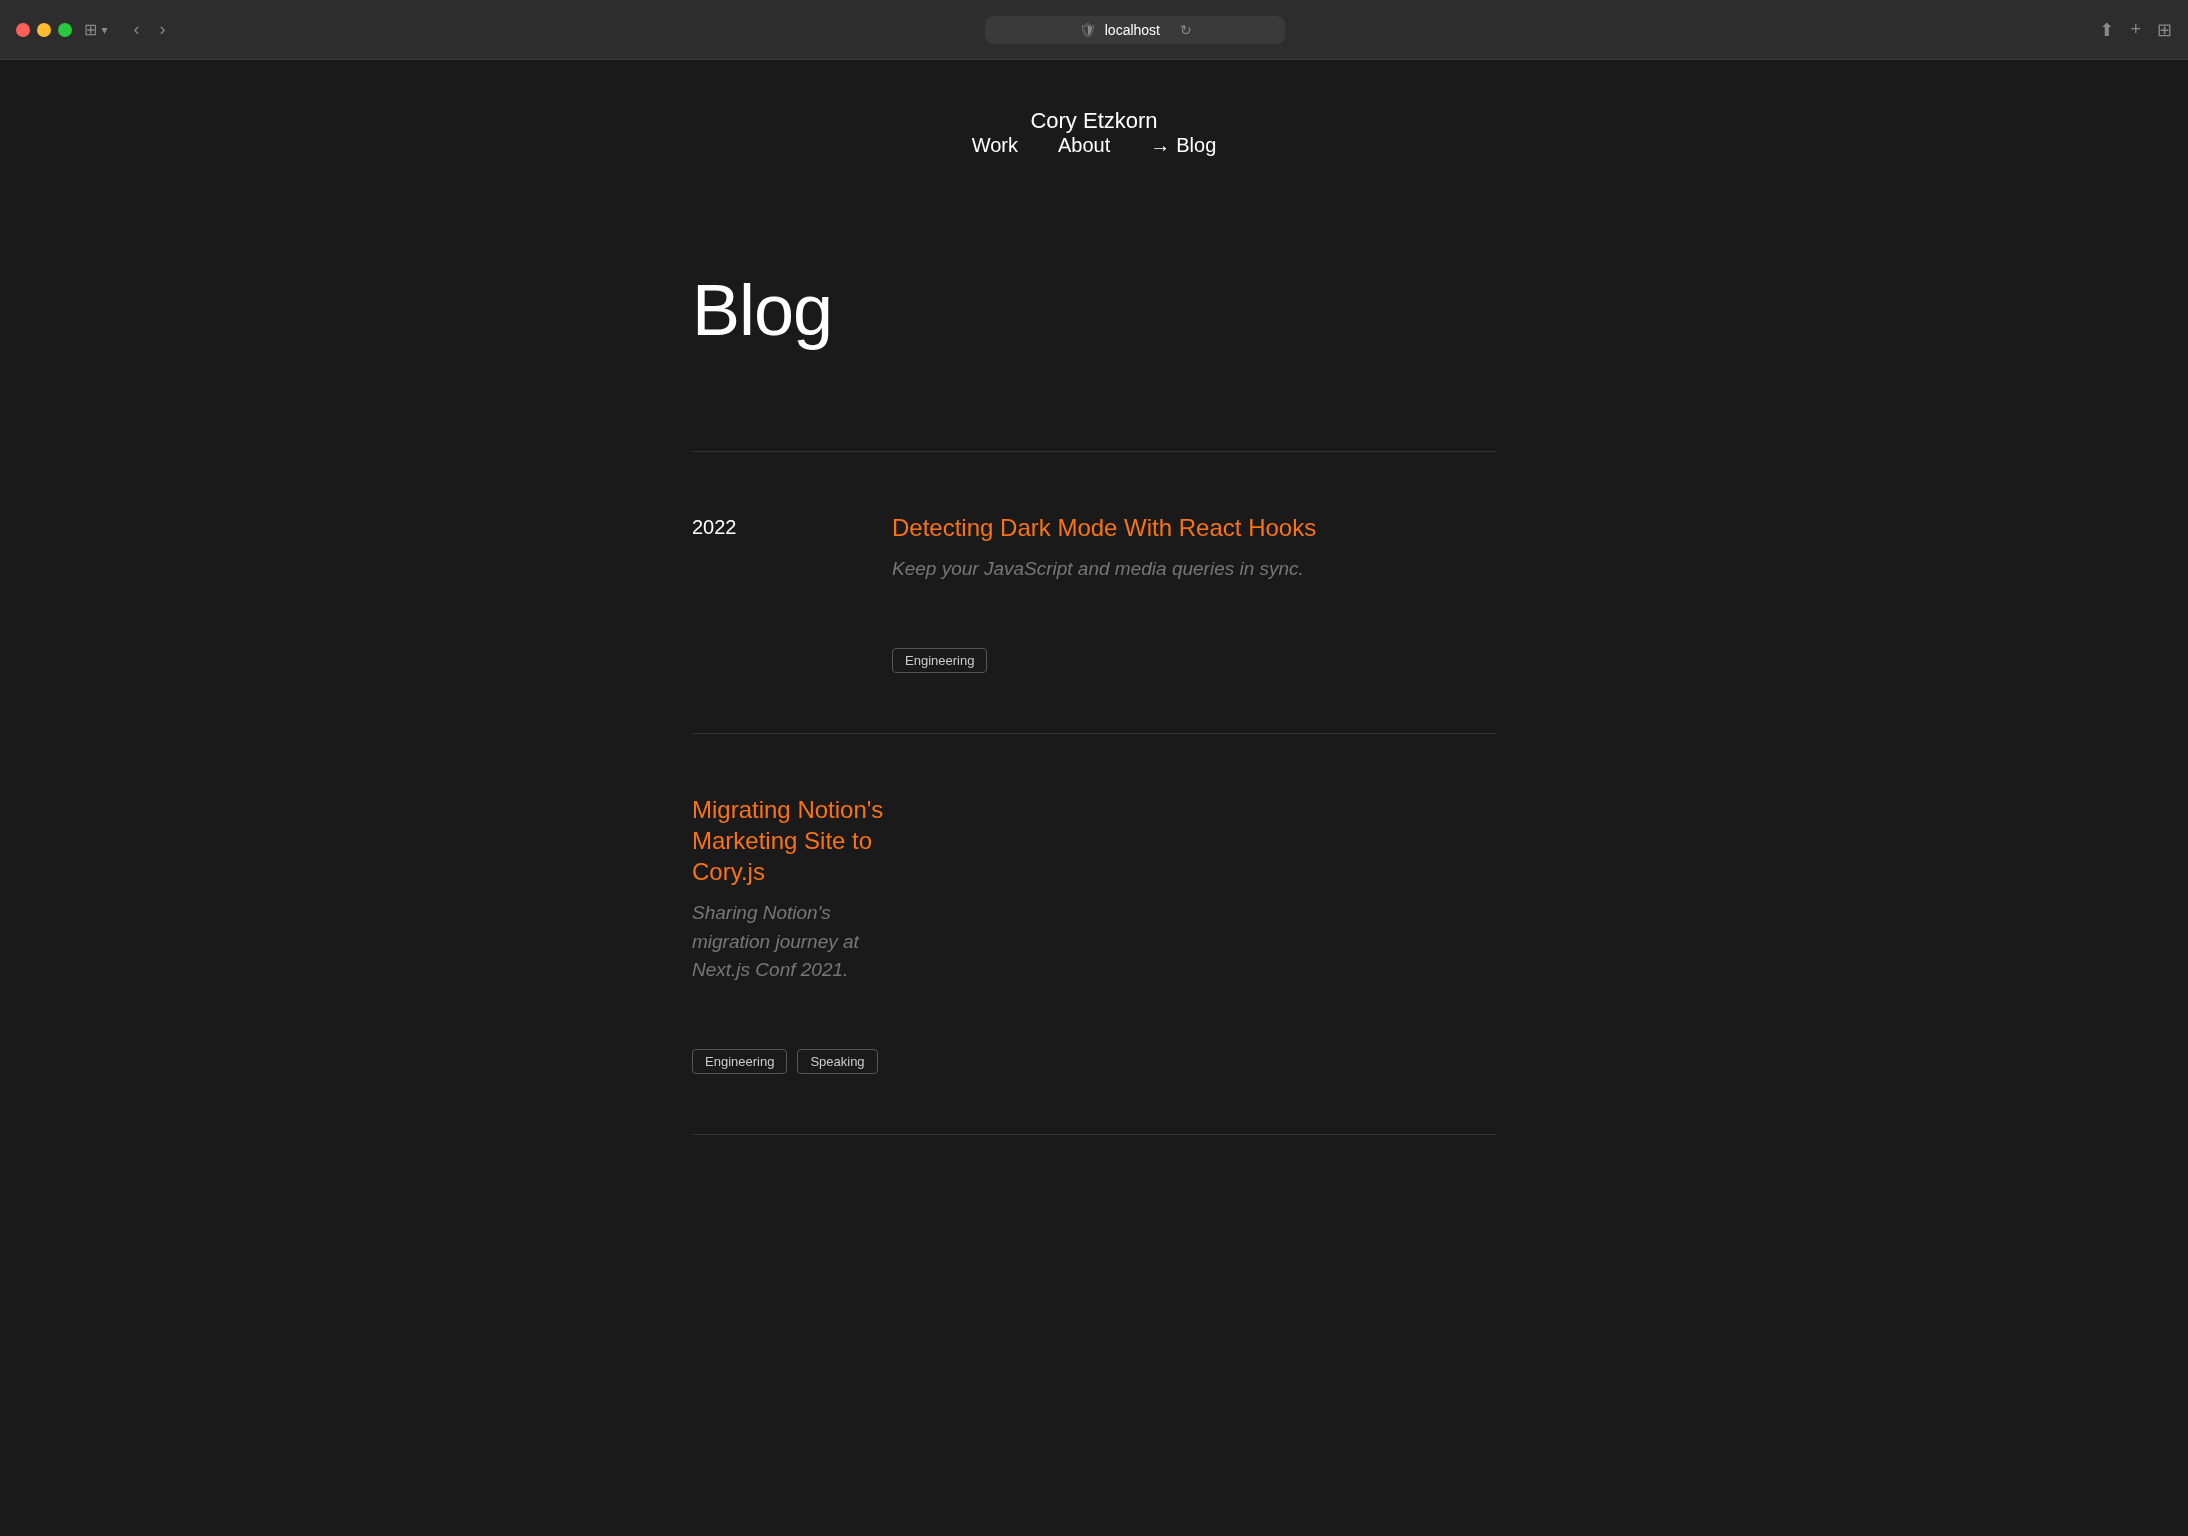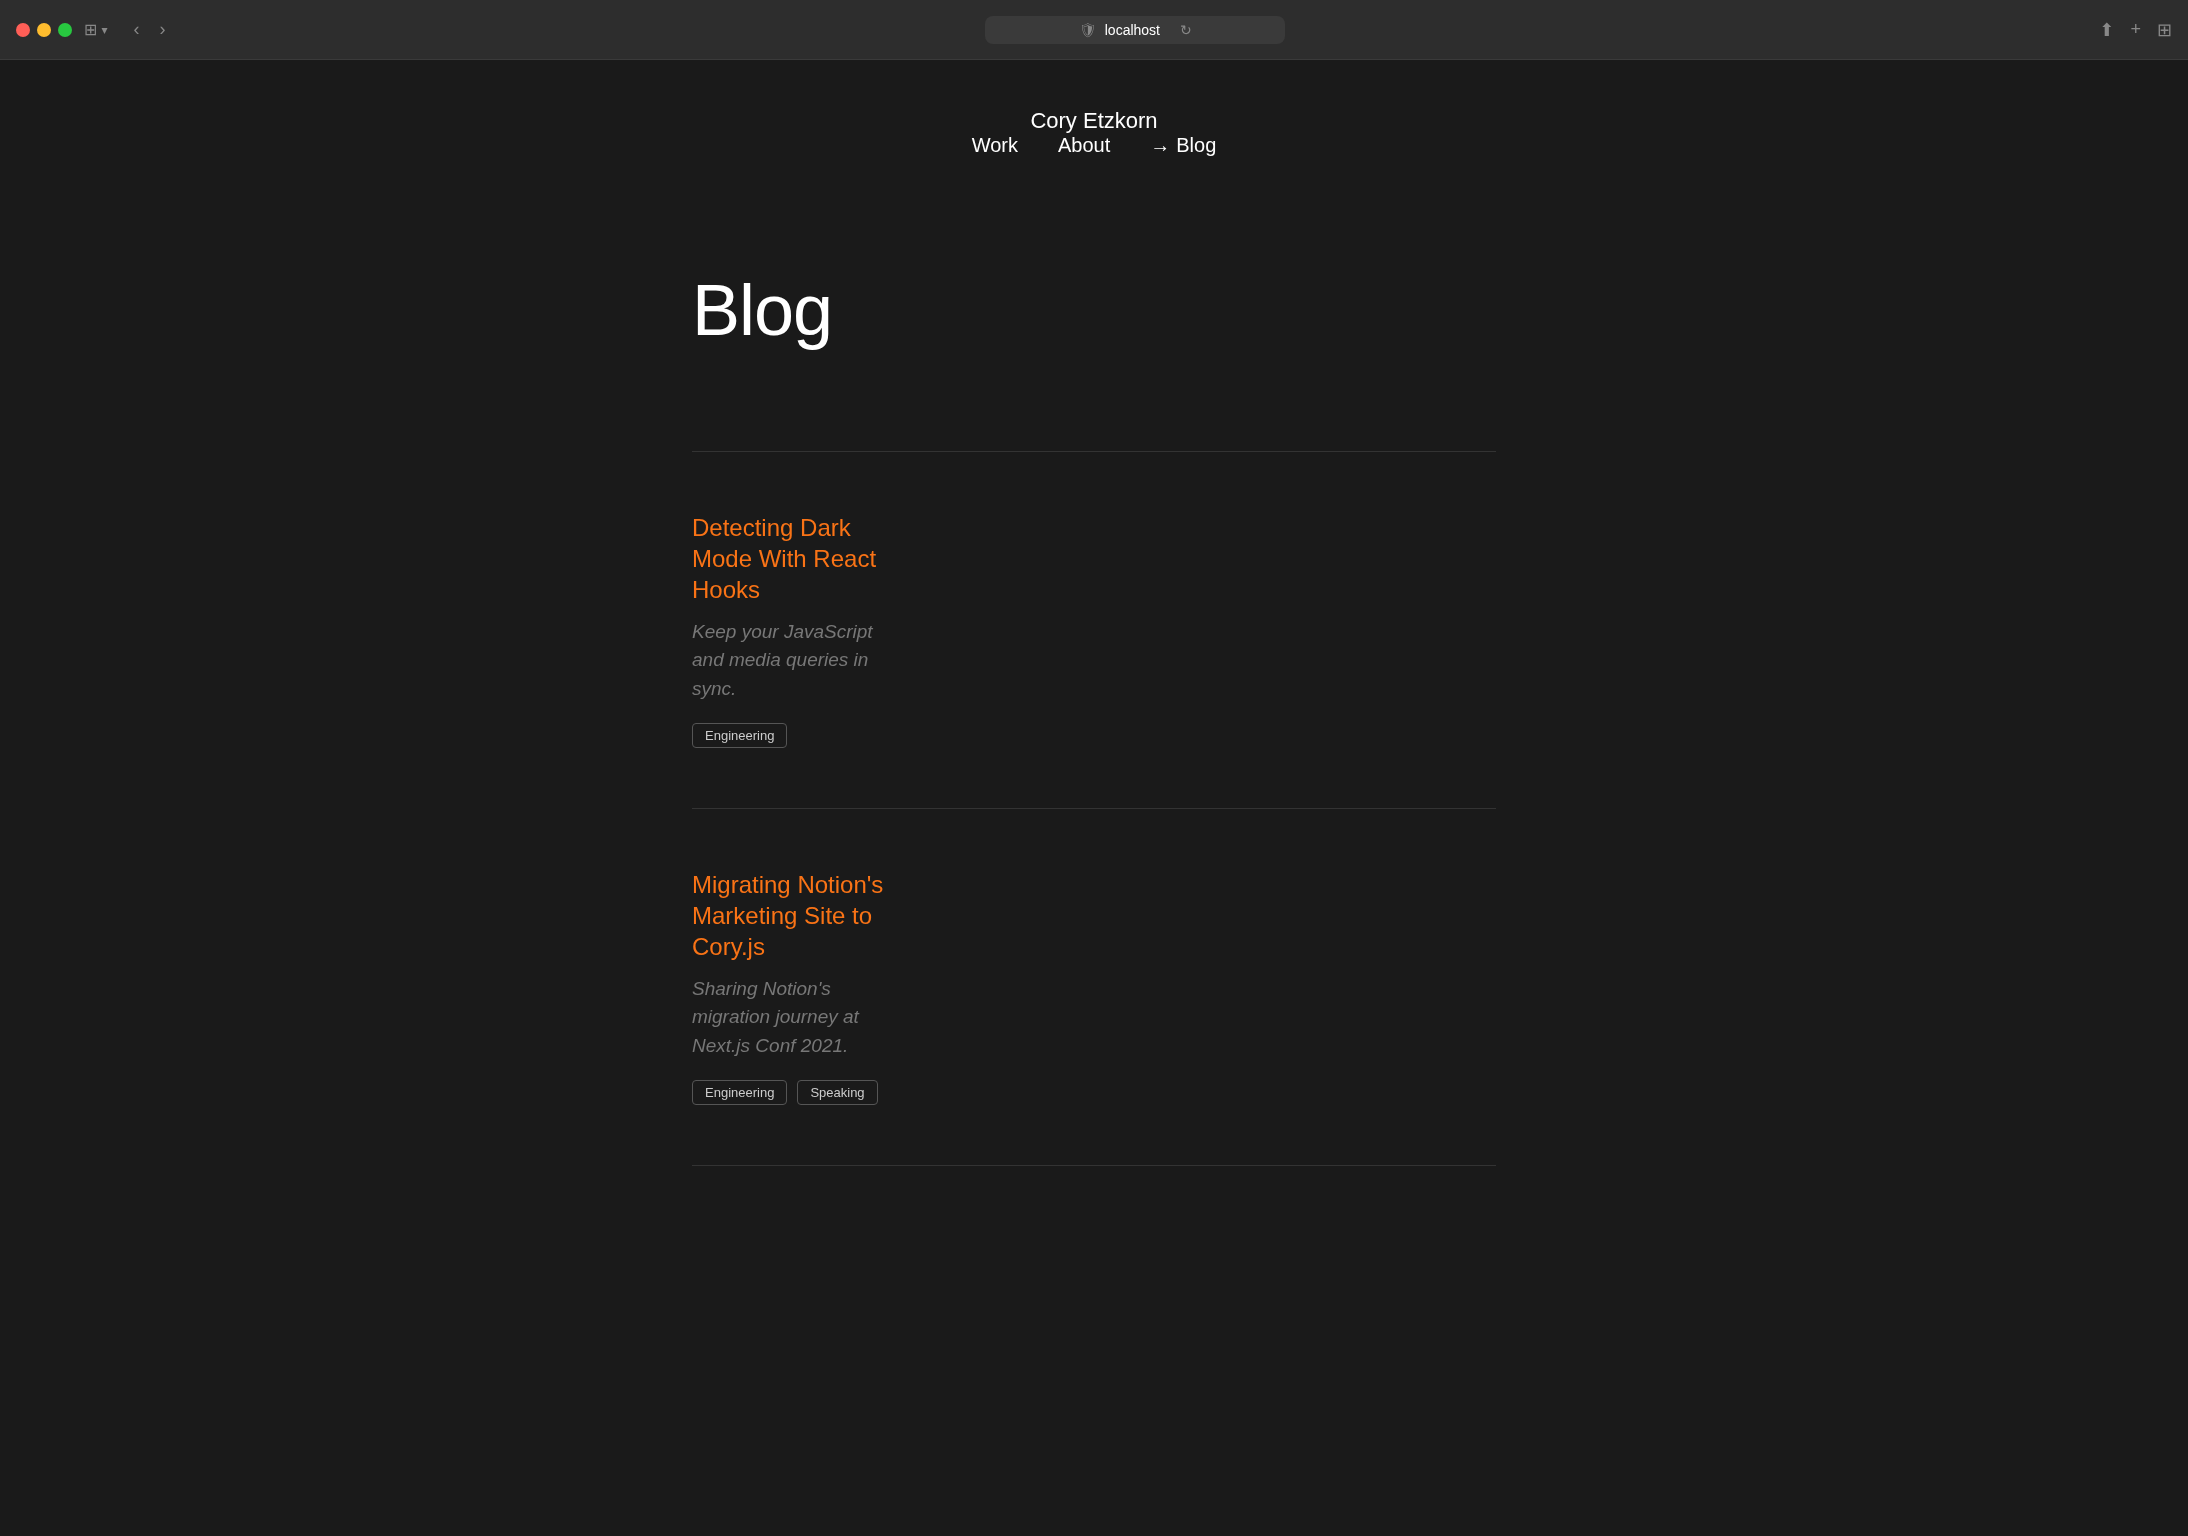--- a/index.html
+++ b/index.html
@@ -212,20 +212,21 @@
       margin-top: 8px;
     }
 
     .post-tag {
       border: 1px solid #555;
       color: #cccccc;
       font-size: 13px;
       padding: 4px 12px;
       border-radius: 4px;
       background: transparent;
+      margin-top: 44px;
     }
   </style>
 </head>
 <body>
 
 <div class="browser-chrome">
   <div class="traffic-lights">
     <div class="traffic-light traffic-light-red"></div>
     <div class="traffic-light traffic-light-yellow"></div>
     <div class="traffic-light traffic-light-green"></div>
@@ -276,20 +277,21 @@
     </ul>
   </nav>
 
   <section class="hero">
     <h1 class="hero-title">Blog</h1>
   </section>
 
   <div class="blog-list">
 
     <article class="blog-post">
+      <div class="post-year">2022</div>
       <div class="post-content">
         <a href="#" class="post-title">Detecting Dark Mode With React Hooks</a>
         <p class="post-description">Keep your JavaScript and media queries in sync.</p>
         <div class="post-tags">
           <span class="post-tag">Engineering</span>
         </div>
       </div>
     </article>
 
     <article class="blog-post">

